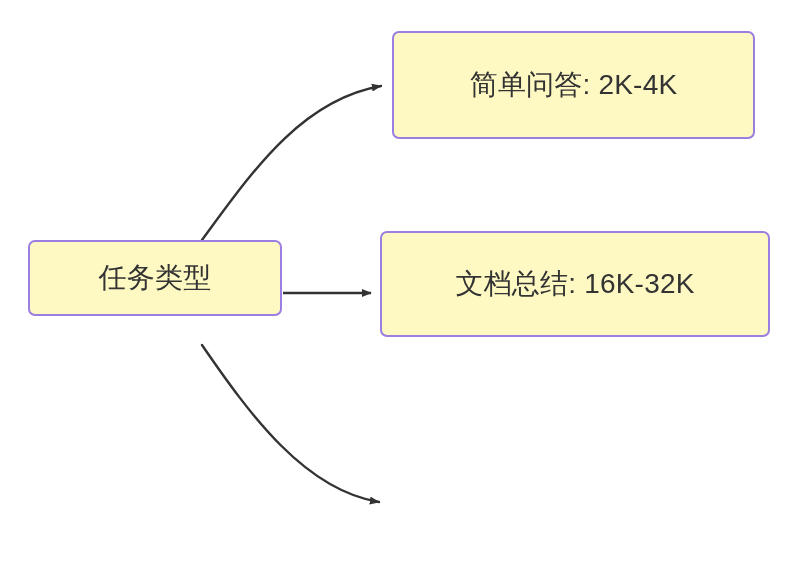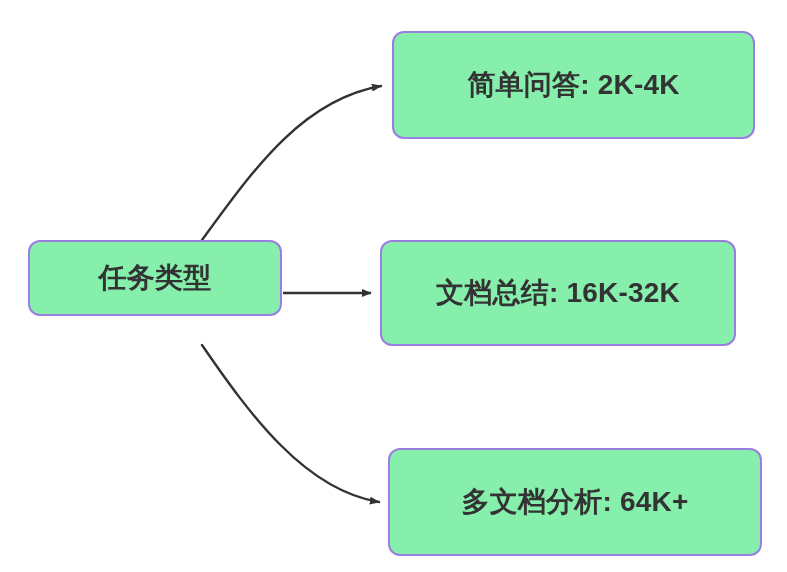--- a/index.html
+++ b/index.html
@@ -21,39 +21,38 @@
     position: absolute;
     left: 0;
     top: 0;
     width: 787px;
     height: 572px;
     pointer-events: none;
   }
   .node {
     position: absolute;
     box-sizing: border-box;
-    background: #86efac;
+    background: #fef9c3;
     border: 2px solid #9a7ee0;
-    border-radius: 12px;
+    border-radius: 7px;
     display: flex;
     align-items: center;
     justify-content: center;
-    font-weight: bold;
   }
   .node-label {
     color: #333333;
     font-size: 28px;
     line-height: 1.2;
     letter-spacing: 0.2px;
     white-space: nowrap;
     text-align: center;
   }
   #node-root  { left: 28px;  top: 240px; width: 254px; height: 76px; }
   #node-qa    { left: 392px; top: 31px;  width: 363px; height: 108px; }
-  #node-sum   { left: 380px; top: 240px; width: 356px; height: 106px; }
+  #node-sum   { left: 380px; top: 231px; width: 390px; height: 106px; }
   #node-multi { left: 388px; top: 448px; width: 374px; height: 108px; }
 </style>
 </head>
 <body>
 
 <div id="canvas">
 
   <svg class="edge-layer" viewBox="0 0 787 572" width="787" height="572" xmlns="http://www.w3.org/2000/svg">
     <defs>
       <marker id="arrowhead" markerWidth="10" markerHeight="8" refX="9.2" refY="4" orient="auto" markerUnits="userSpaceOnUse">
@@ -73,17 +72,14 @@
   </div>
 
   <div class="node" id="node-qa">
     <span class="node-label">简单问答: 2K-4K</span>
   </div>
 
   <div class="node" id="node-sum">
     <span class="node-label">文档总结: 16K-32K</span>
   </div>
 
-  <div class="node" id="node-multi">
-    <span class="node-label">多文档分析: 64K+</span>
-  </div>
 
 </div>
 
 </body></html>

